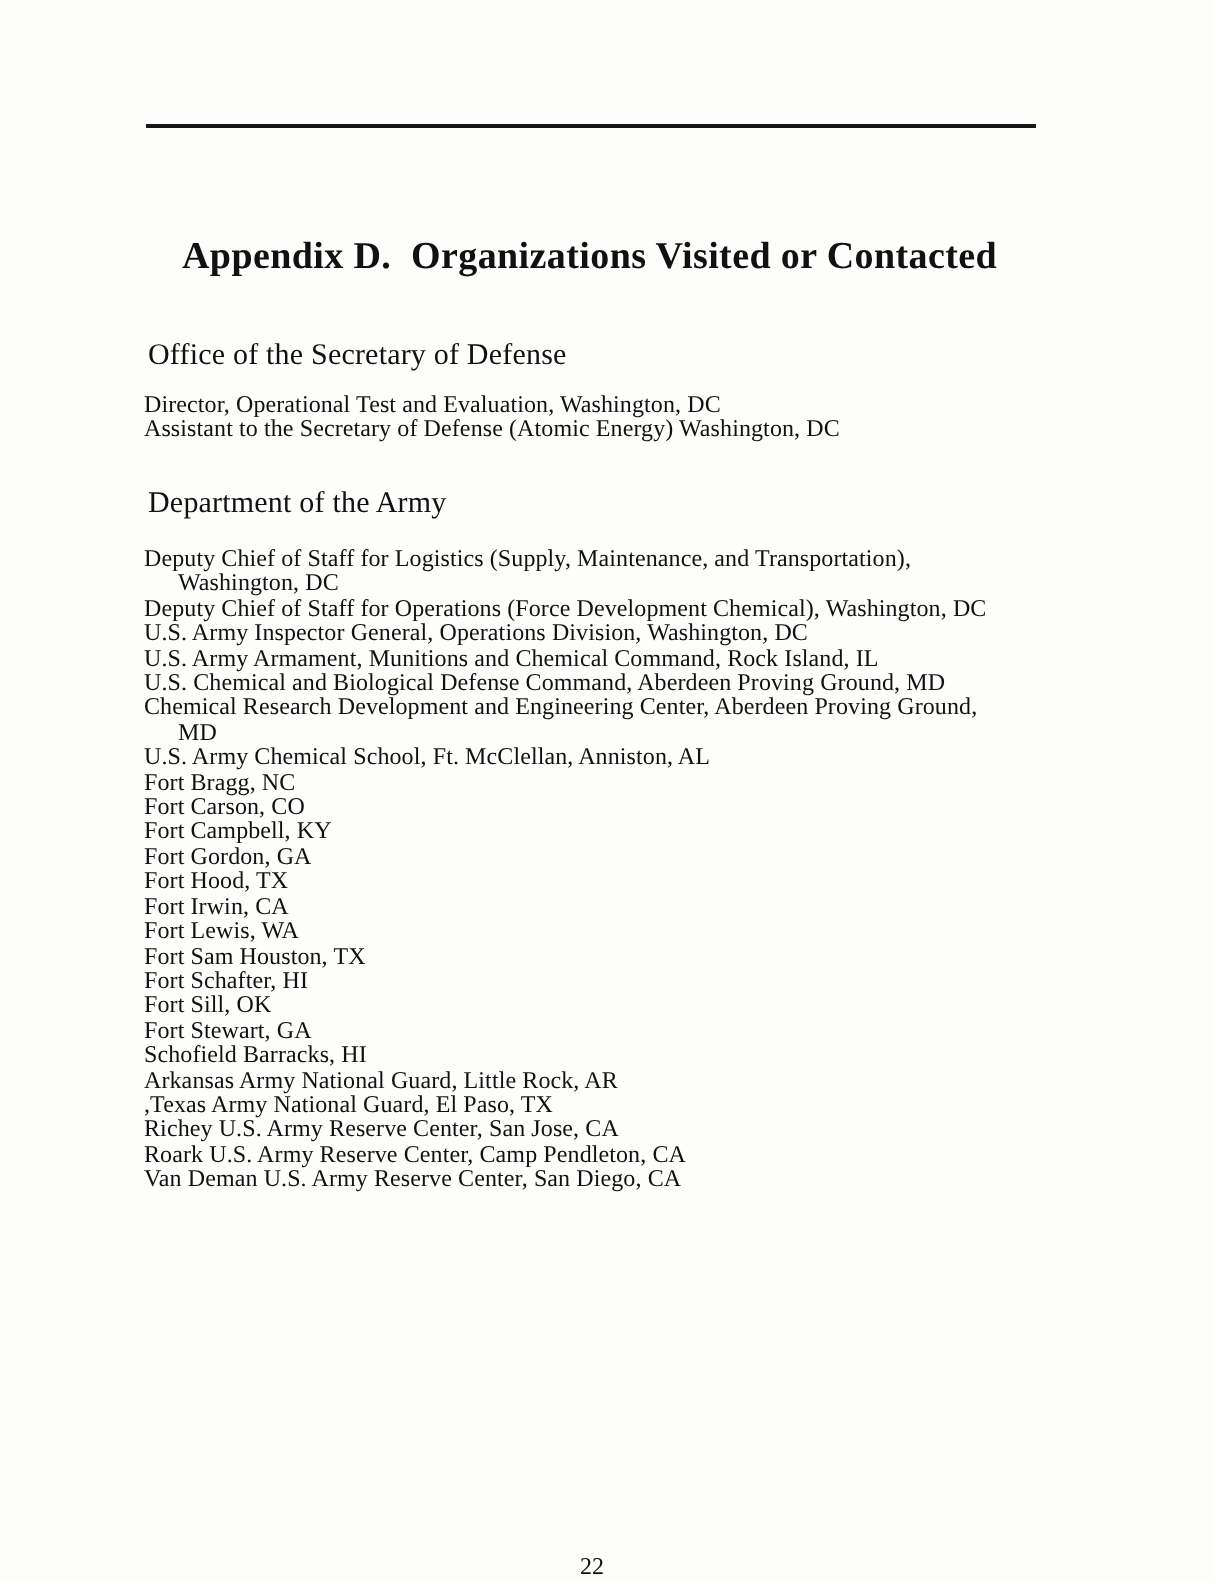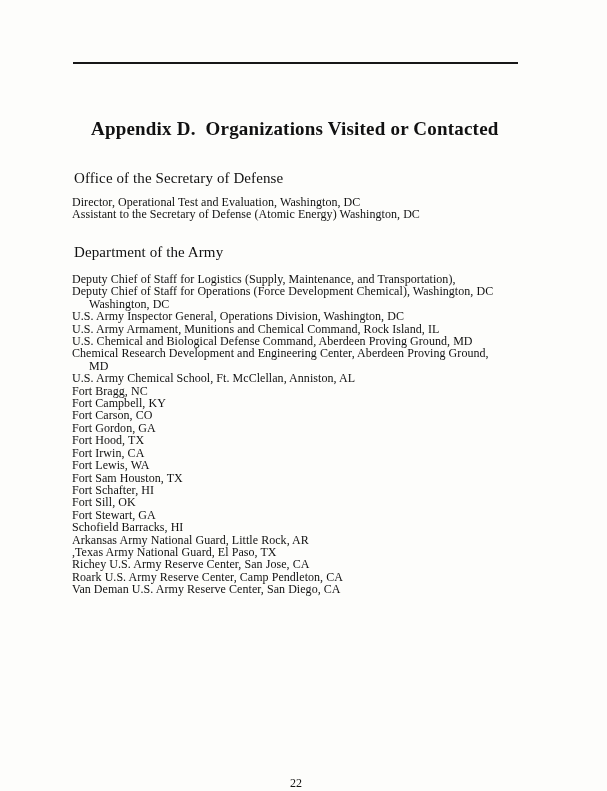--- a/index.html
+++ b/index.html
@@ -82,31 +82,31 @@
 
   <div id="osd-entries" class="entries">
     <div class="entry-line">Director, Operational Test and Evaluation, Washington, DC</div>
     <div class="entry-line">Assistant to the Secretary of Defense (Atomic Energy) Washington, DC</div>
   </div>
 
   <h2 id="army-heading" class="section-heading" style="margin:0;">Department of the Army</h2>
 
   <div id="army-entries" class="entries">
     <div class="entry-line">Deputy Chief of Staff for Logistics (Supply, Maintenance, and Transportation),</div>
+    <div class="entry-line cont">Washington, DC</div>
     <div class="entry-line">Deputy Chief of Staff for Operations (Force Development Chemical), Washington, DC</div>
-    <div class="entry-line cont">Washington, DC</div>
     <div class="entry-line">U.S. Army Inspector General, Operations Division, Washington, DC</div>
     <div class="entry-line">U.S. Army Armament, Munitions and Chemical Command, Rock Island, IL</div>
     <div class="entry-line">U.S. Chemical and Biological Defense Command, Aberdeen Proving Ground, MD</div>
     <div class="entry-line">Chemical Research Development and Engineering Center, Aberdeen Proving Ground,</div>
     <div class="entry-line cont">MD</div>
     <div class="entry-line">U.S. Army Chemical School, Ft. McClellan, Anniston, AL</div>
     <div class="entry-line">Fort Bragg, NC</div>
+    <div class="entry-line">Fort Carson, CO</div>
     <div class="entry-line">Fort Campbell, KY</div>
-    <div class="entry-line">Fort Carson, CO</div>
     <div class="entry-line">Fort Gordon, GA</div>
     <div class="entry-line">Fort Hood, TX</div>
     <div class="entry-line">Fort Irwin, CA</div>
     <div class="entry-line">Fort Lewis, WA</div>
     <div class="entry-line">Fort Sam Houston, TX</div>
     <div class="entry-line">Fort Schafter, HI</div>
     <div class="entry-line">Fort Sill, OK</div>
     <div class="entry-line">Fort Stewart, GA</div>
     <div class="entry-line">Schofield Barracks, HI</div>
     <div class="entry-line">Arkansas Army National Guard, Little Rock, AR</div>

